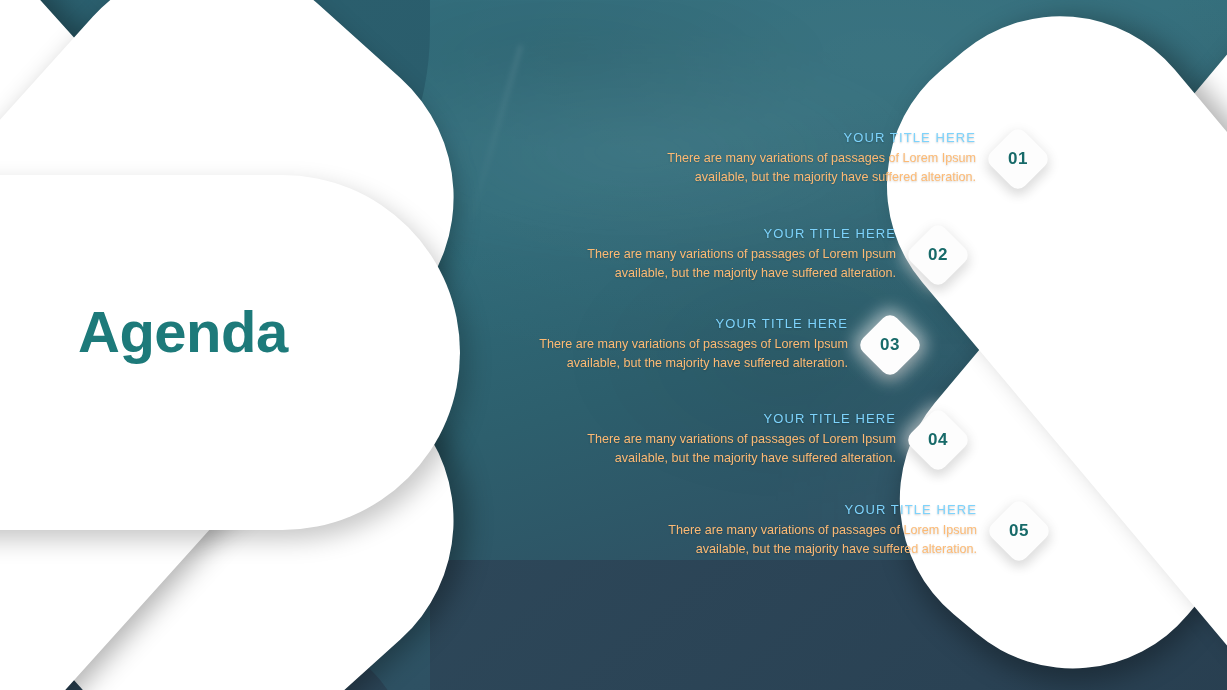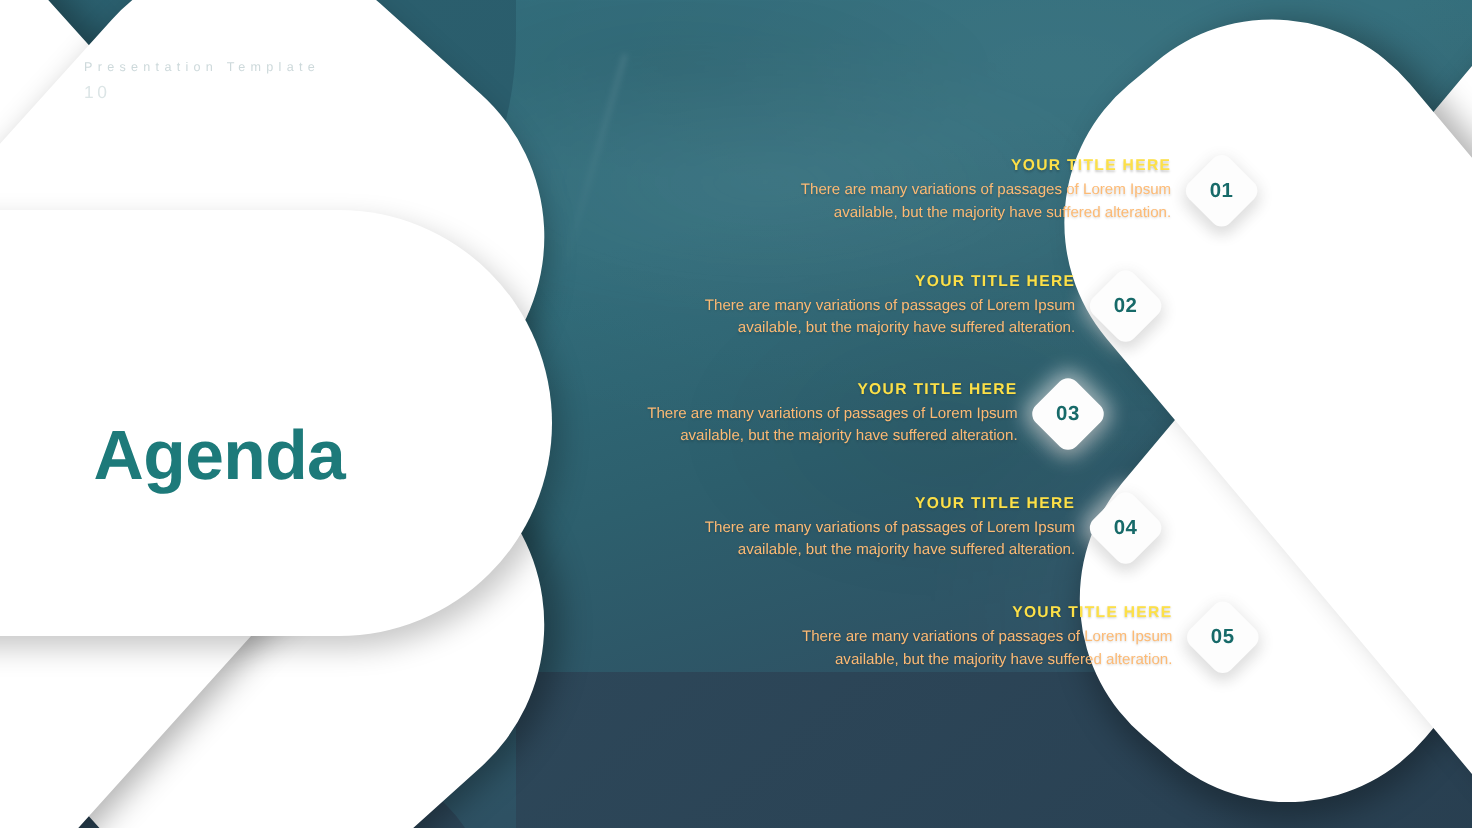--- a/index.html
+++ b/index.html
@@ -144,39 +144,38 @@
   
   .agenda-title{
     position:absolute;
     left:78px; top:303px;
     z-index:40;
     font-size:58px;
     font-weight:700;
     color:#1d7a7a;
     letter-spacing:-0.5px;
     line-height:1;
-    margin-top:48px;
   }
 
   
   .items{ position:absolute; inset:0; z-index:35; }
   .item{
     position:absolute;
     display:flex;
     align-items:center;
     gap:18px;
   }
   .item .txt{
     text-align:right;
     width:340px;
   }
   .item .ttl{
     font-size:13px;
-    font-weight:700;
-    color:#fde047;
+    font-weight:400;
+    color:#7dd3fc;
     letter-spacing:1.1px;
     margin-bottom:4px;
     text-shadow:0 1px 2px rgba(0,0,0,.22);
     white-space:nowrap;
   }
   .item .desc{
     font-size:12.6px;
     line-height:1.52;
     color:#fdba74;
     text-shadow:0 1px 2px rgba(0,0,0,.18);
@@ -222,24 +221,20 @@
   <div class="navy navy-bottomleft"></div>
   <div class="navy navy-left-edge"></div>
   <div class="navy navy-bottom-right"></div>
 
   <div class="chev chev-a"></div>
   <div class="chev chev-b"></div>
   <div class="chev chev-fill"></div>
   <div class="chev chev-c"></div>
   <div class="chev chev-d"></div>
 
-  <div class="header">
-    <div class="kicker">Presentation Template</div>
-    <div class="pagenum">10</div>
-  </div>
 
   <div class="agenda-title">Agenda</div>
 
   <div class="items">
 
     <div class="item item-1">
       <div class="txt">
         <div class="ttl">YOUR TITLE HERE</div>
         <div class="desc">There are many variations of passages of Lorem Ipsum available, but the majority have suffered alteration.</div>
       </div>

